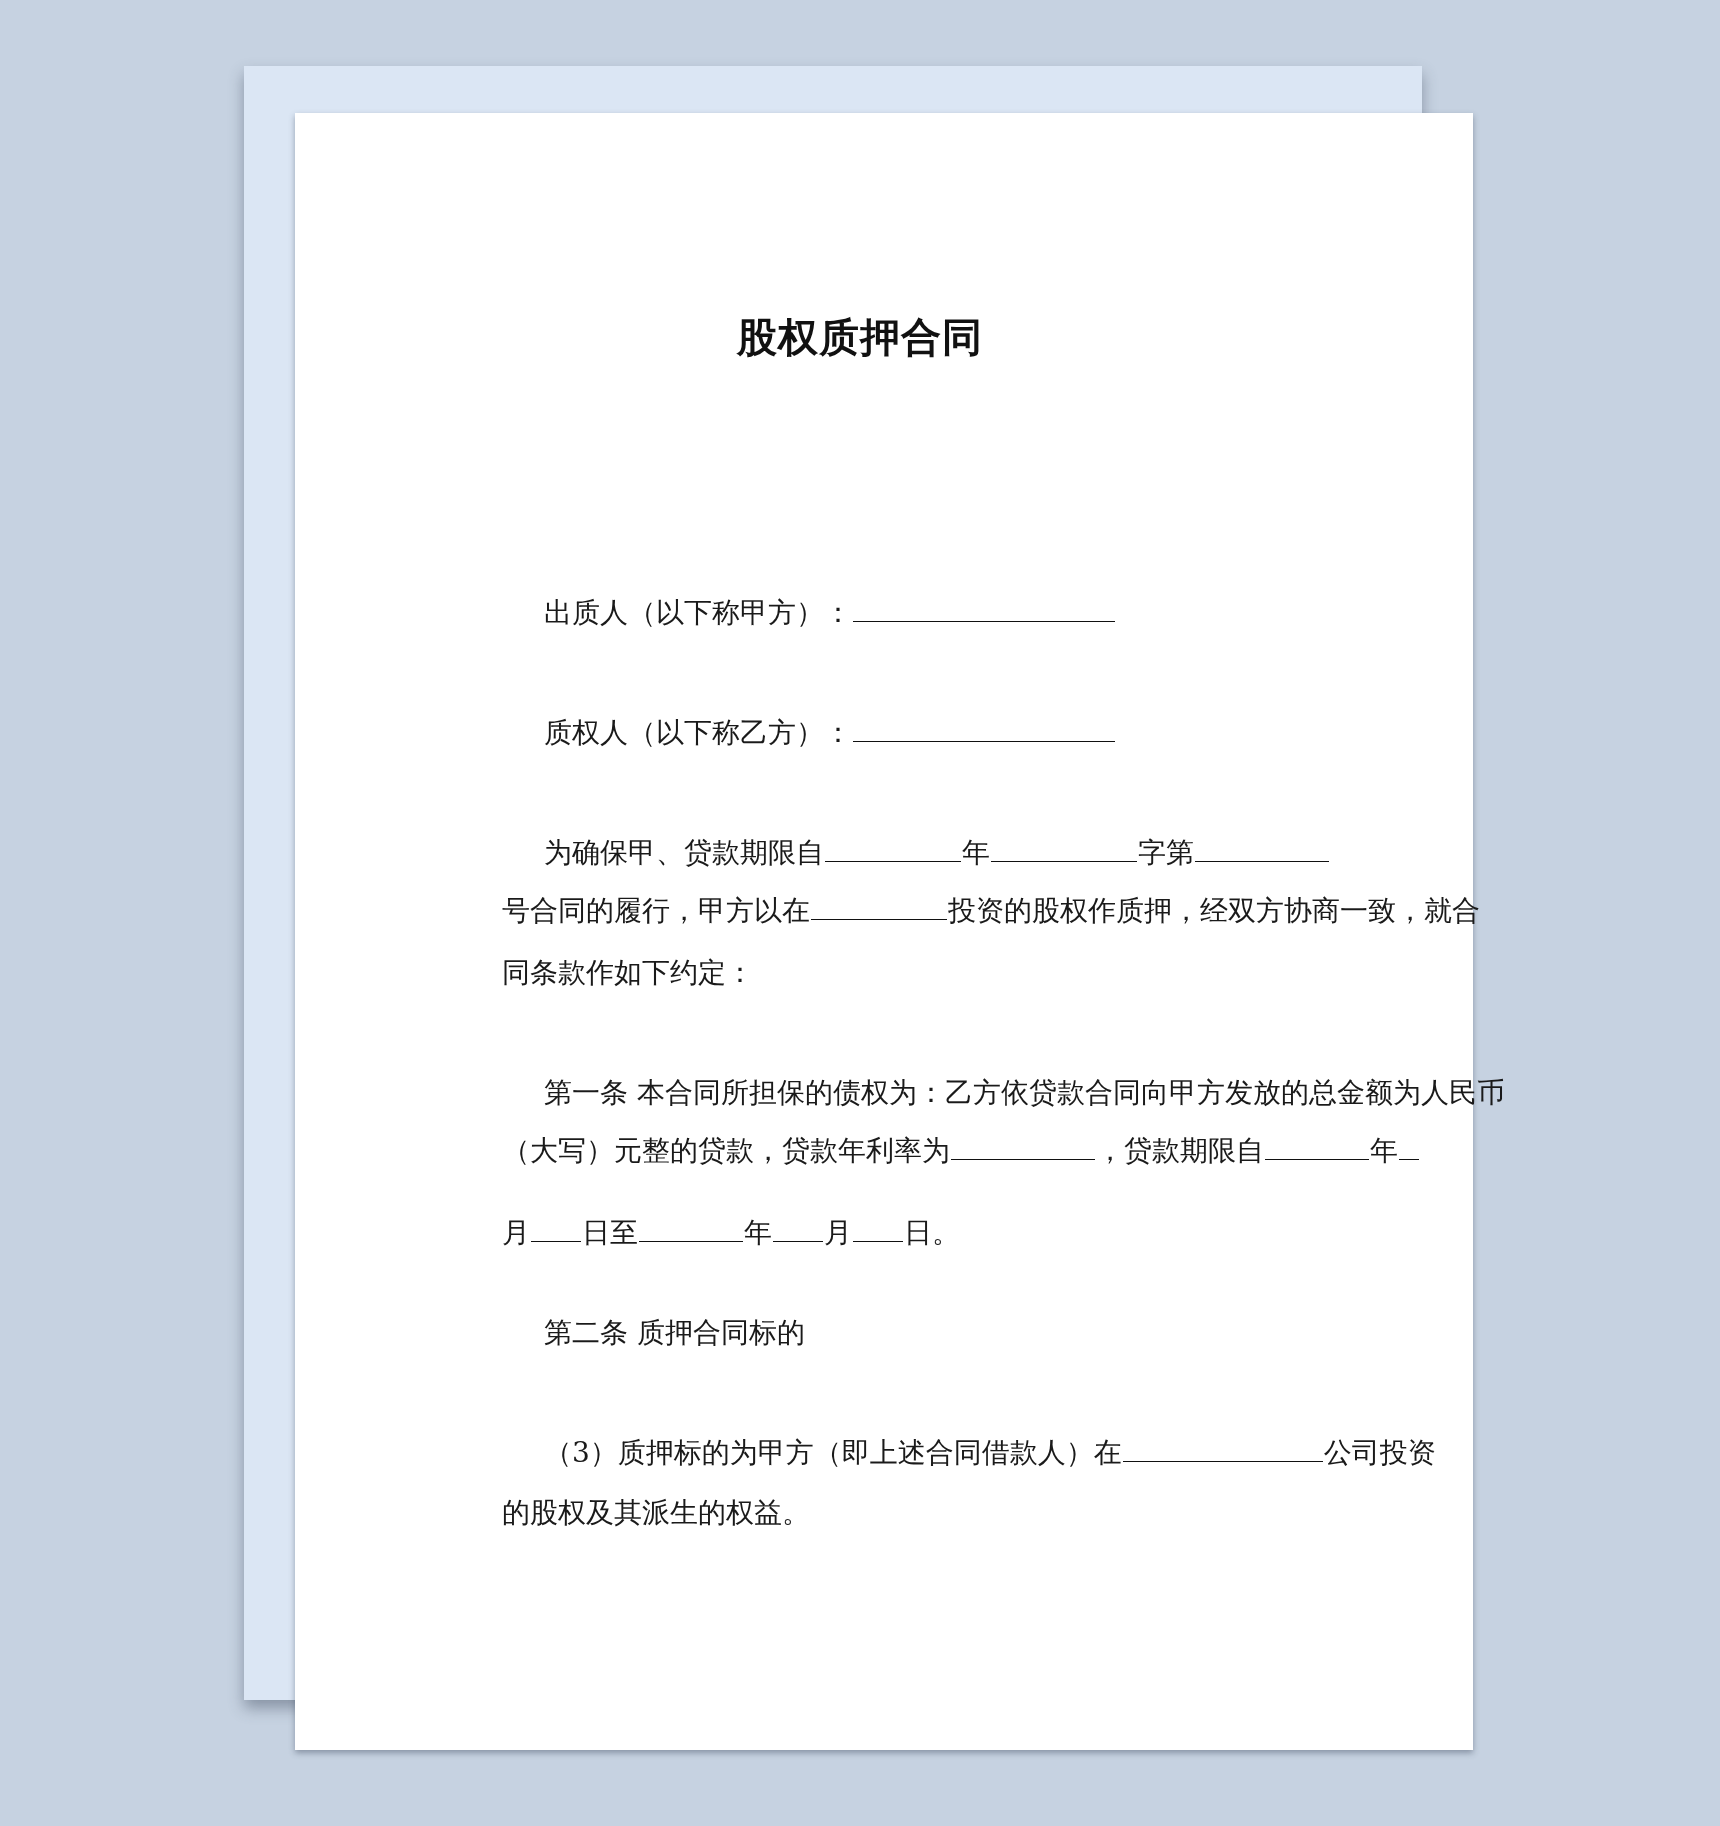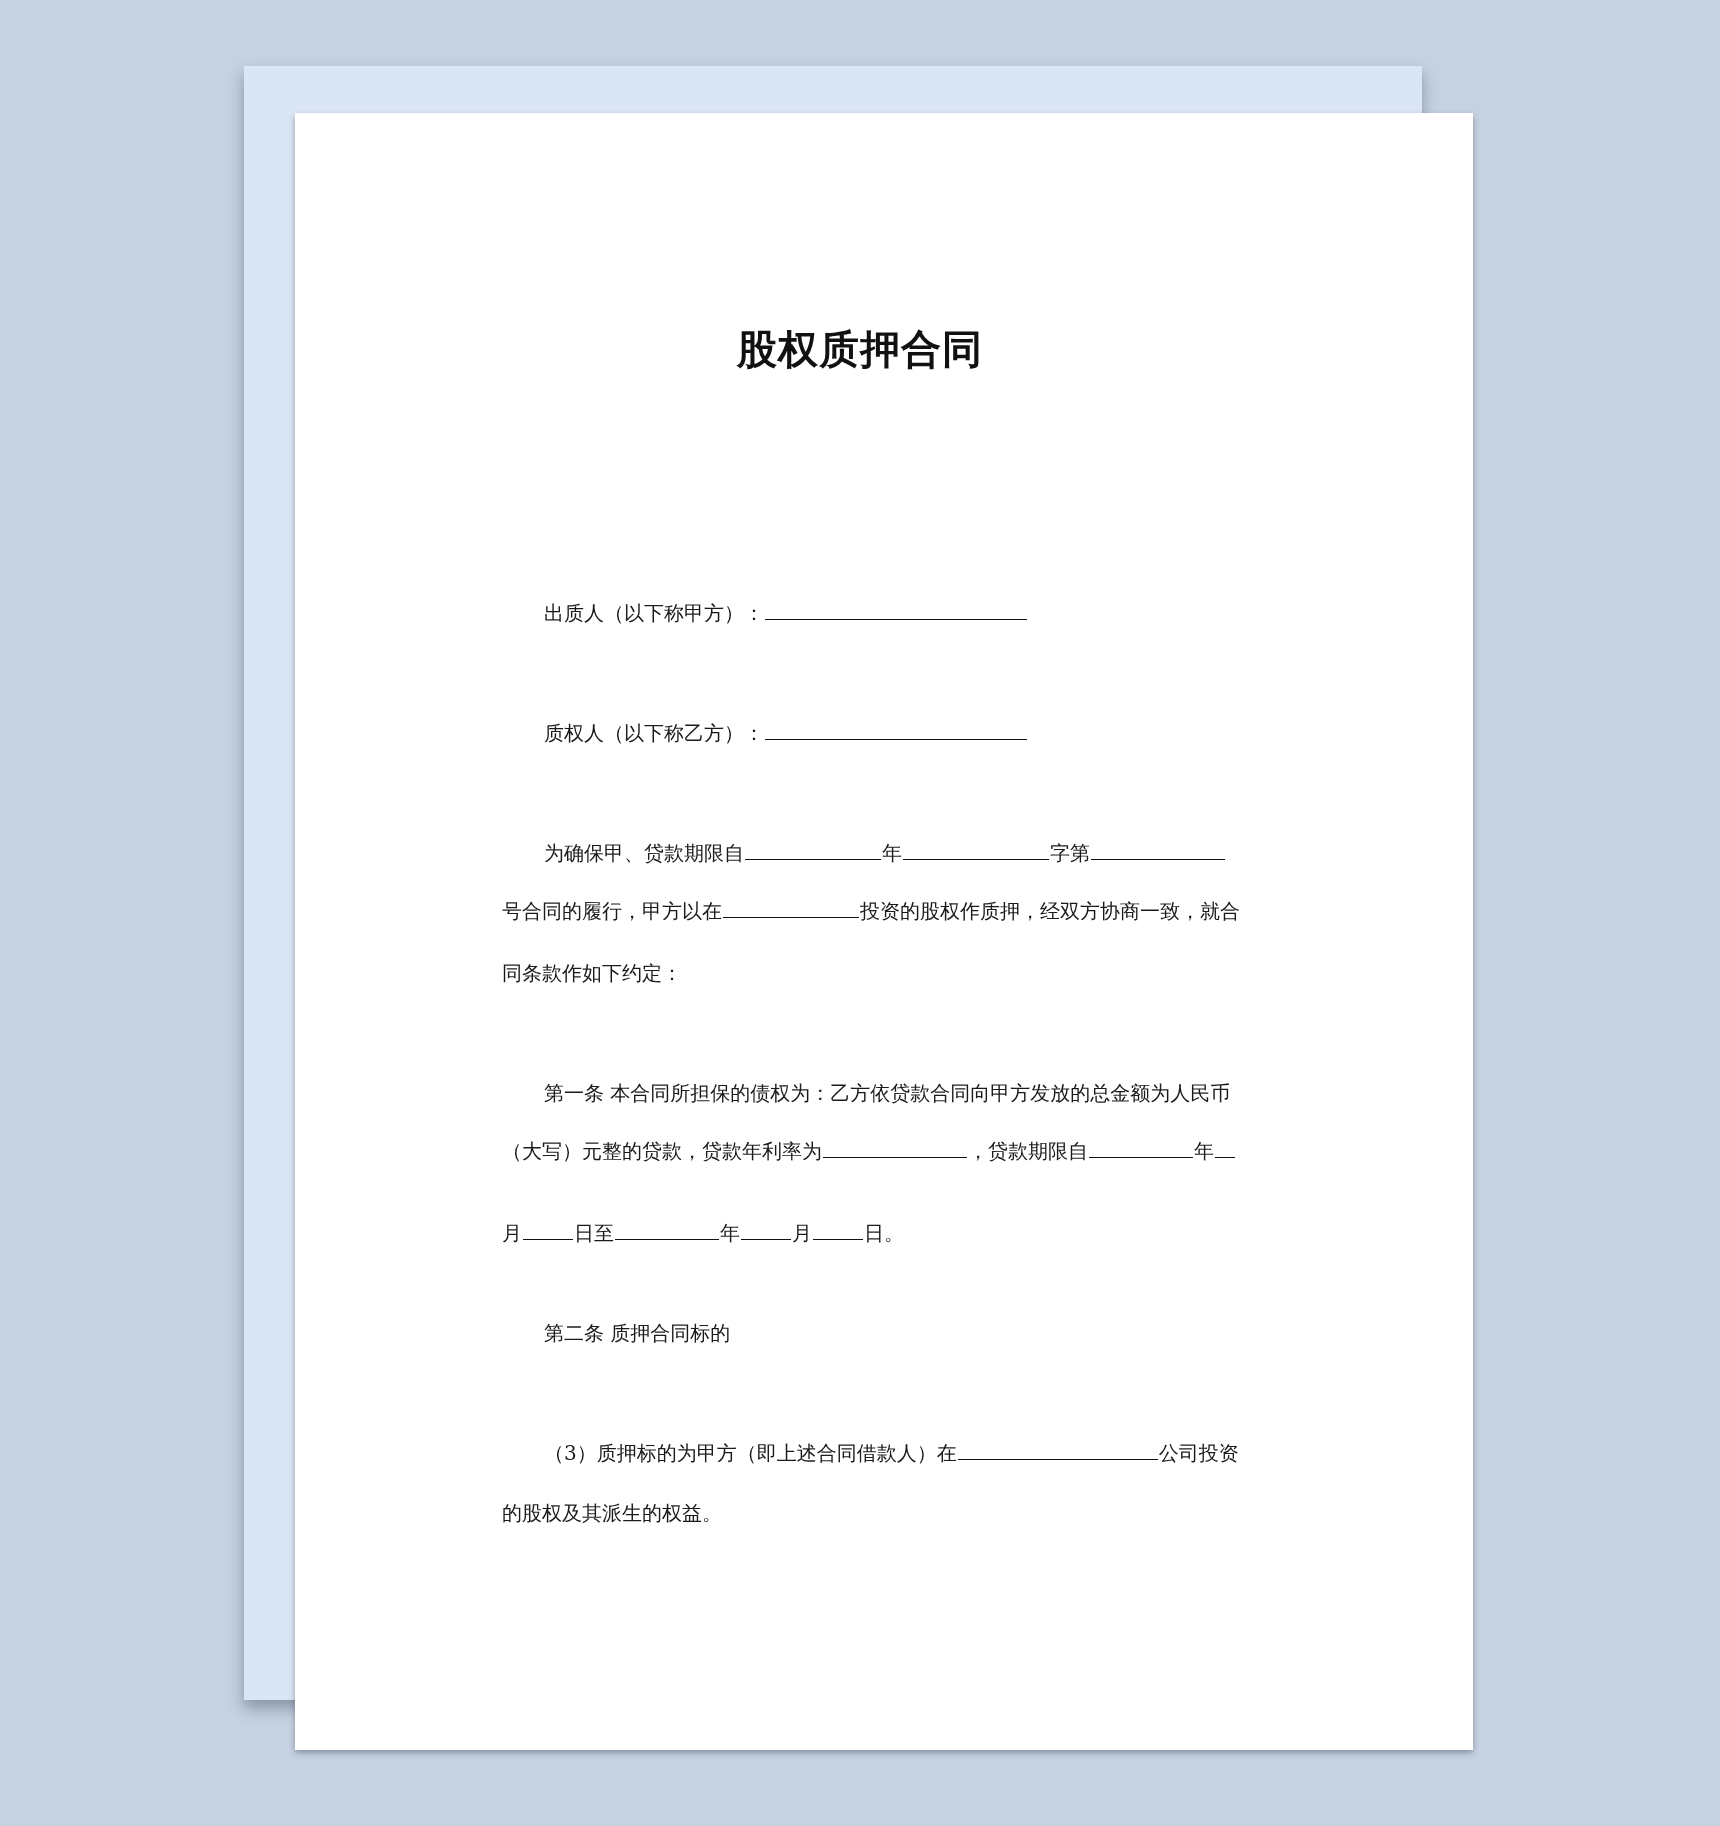--- a/index.html
+++ b/index.html
@@ -28,26 +28,26 @@
   .doc-title {
     position: absolute;
     left: 0; right: 0;
     top: 306px;
     text-align: center;
     font-family: "DejaVu Sans", "Liberation Sans", sans-serif;
     font-weight: bold;
     font-size: 40px;
     letter-spacing: 1px;
     color: #111111;
-    margin: 16px;
+    margin: 4px;
   }
   .line {
     position: absolute;
     left: 502px;
-    font-size: 20px;
+    font-size: 28px;
     color: #1a1a1a;
     white-space: nowrap;
     line-height: 28px;
   }
   .indent { left: 544px; }
   .blank {
     display: inline-block;
     border-bottom: 1.5px solid #111;
     height: 18px;
     vertical-align: baseline;

